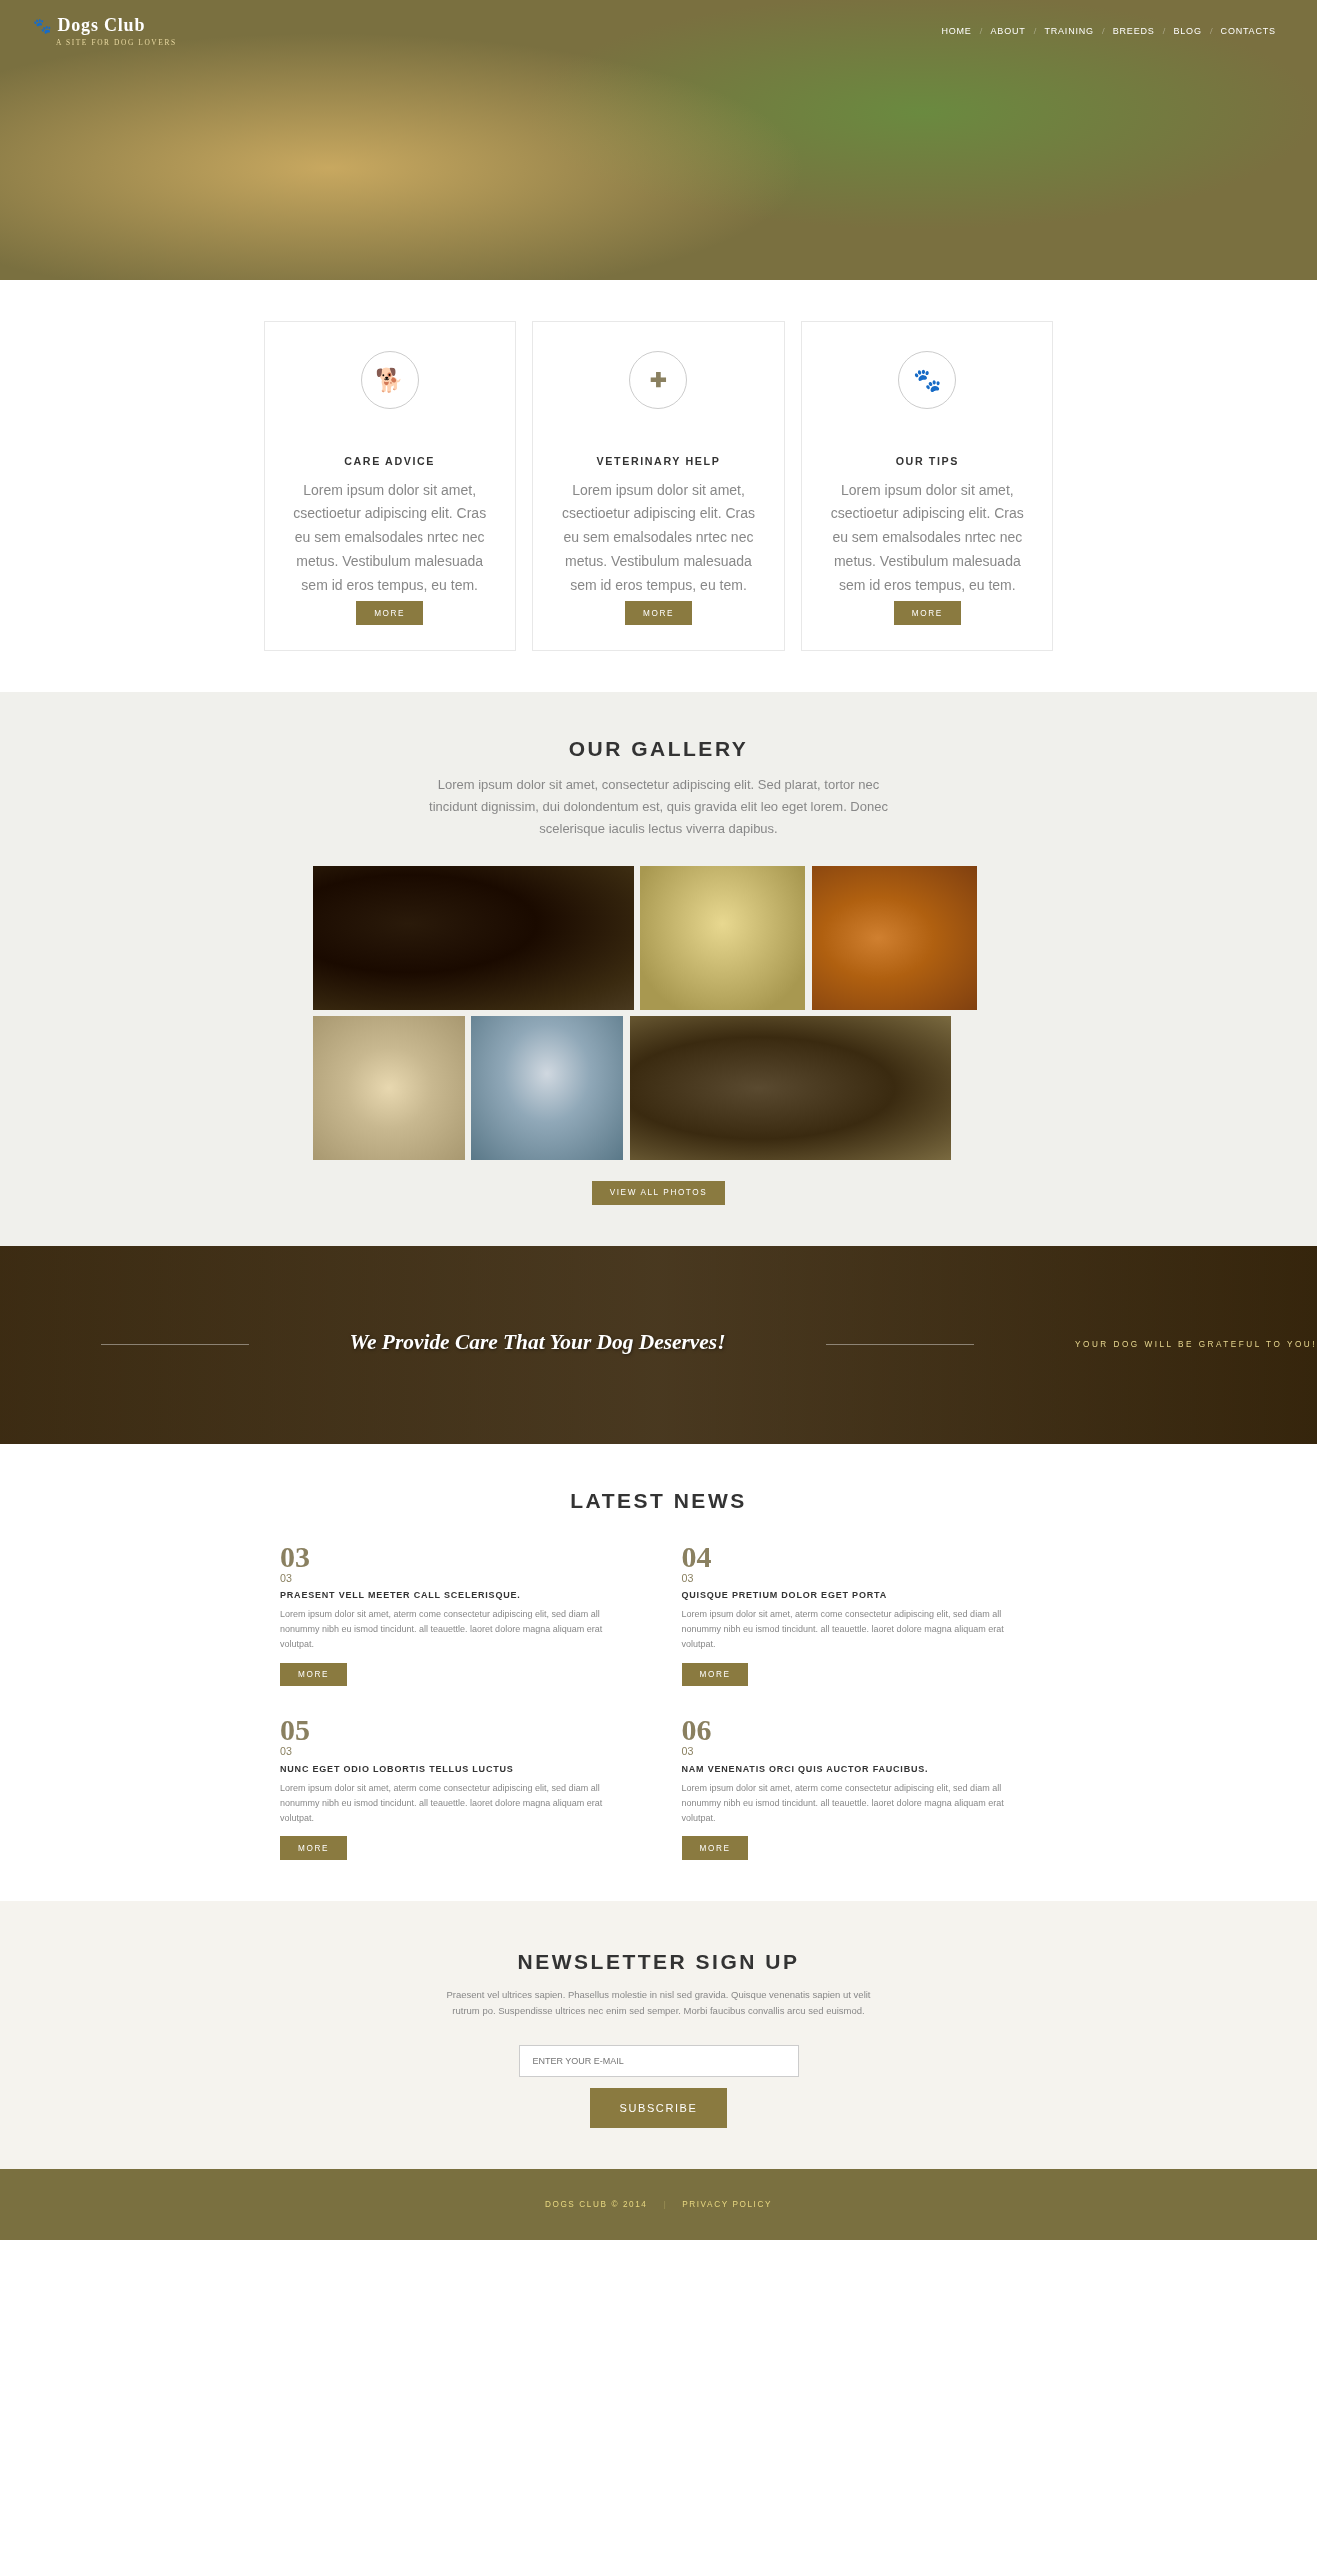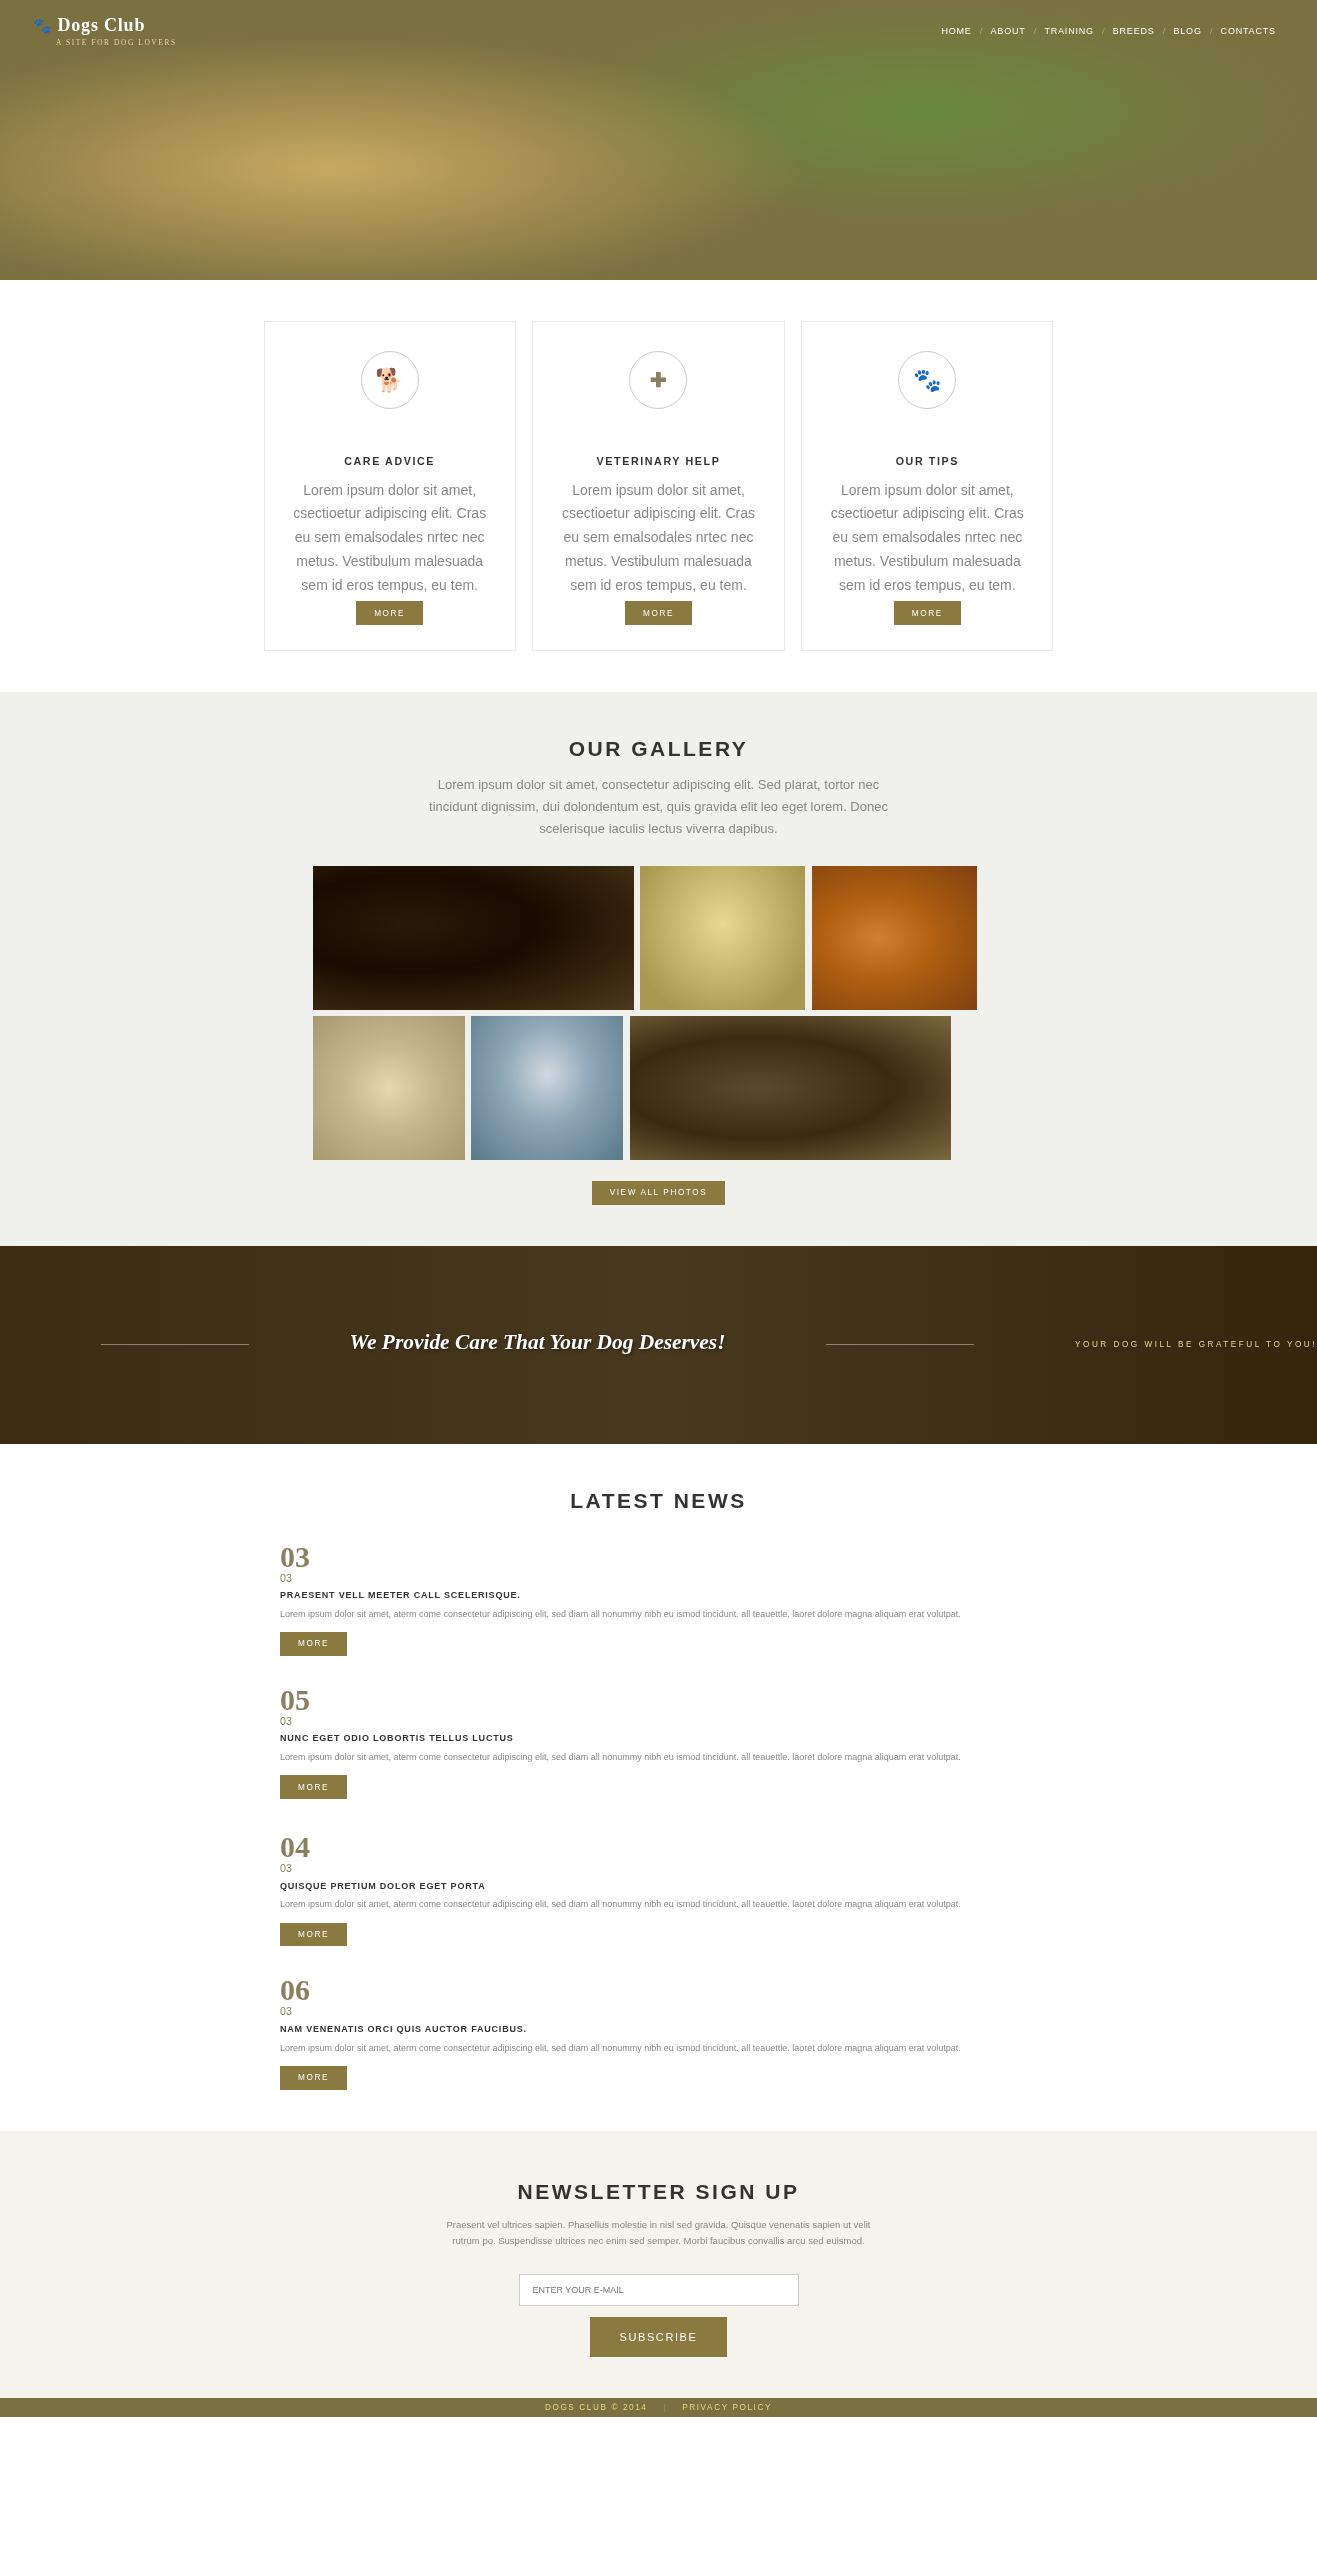--- a/index.html
+++ b/index.html
@@ -275,24 +275,23 @@
     }
 
     
     .news {
       background: #fff;
       padding: 45px 49px 41px;
       text-align: center;
     }
     .news-grid {
       display: flex;
-      gap: 33px;
+      gap: 46px;
       max-width: 757px;
       margin: 29px auto 0;
-      flex-direction: column;
     }
     .news-col {
       flex: 1;
       display: flex;
       flex-direction: column;
       gap: 29px;
     }
     .news-item {
       display: flex;
       flex-direction: column;
@@ -372,21 +371,21 @@
       text-transform: uppercase;
       padding: 14px 30px;
       border: none;
       cursor: pointer;
       font-family: Arial, sans-serif;
     }
 
     
     .footer {
       background: #7a7040;
-      padding: 5px 33px;
+      padding: 31px 33px;
       display: flex;
       align-items: center;
       justify-content: center;
       gap: 16.5px;
     }
     .footer-text {
       color: #e8d880;
       font-size: 8.2px;
       letter-spacing: 1.6px;
       text-transform: uppercase;

